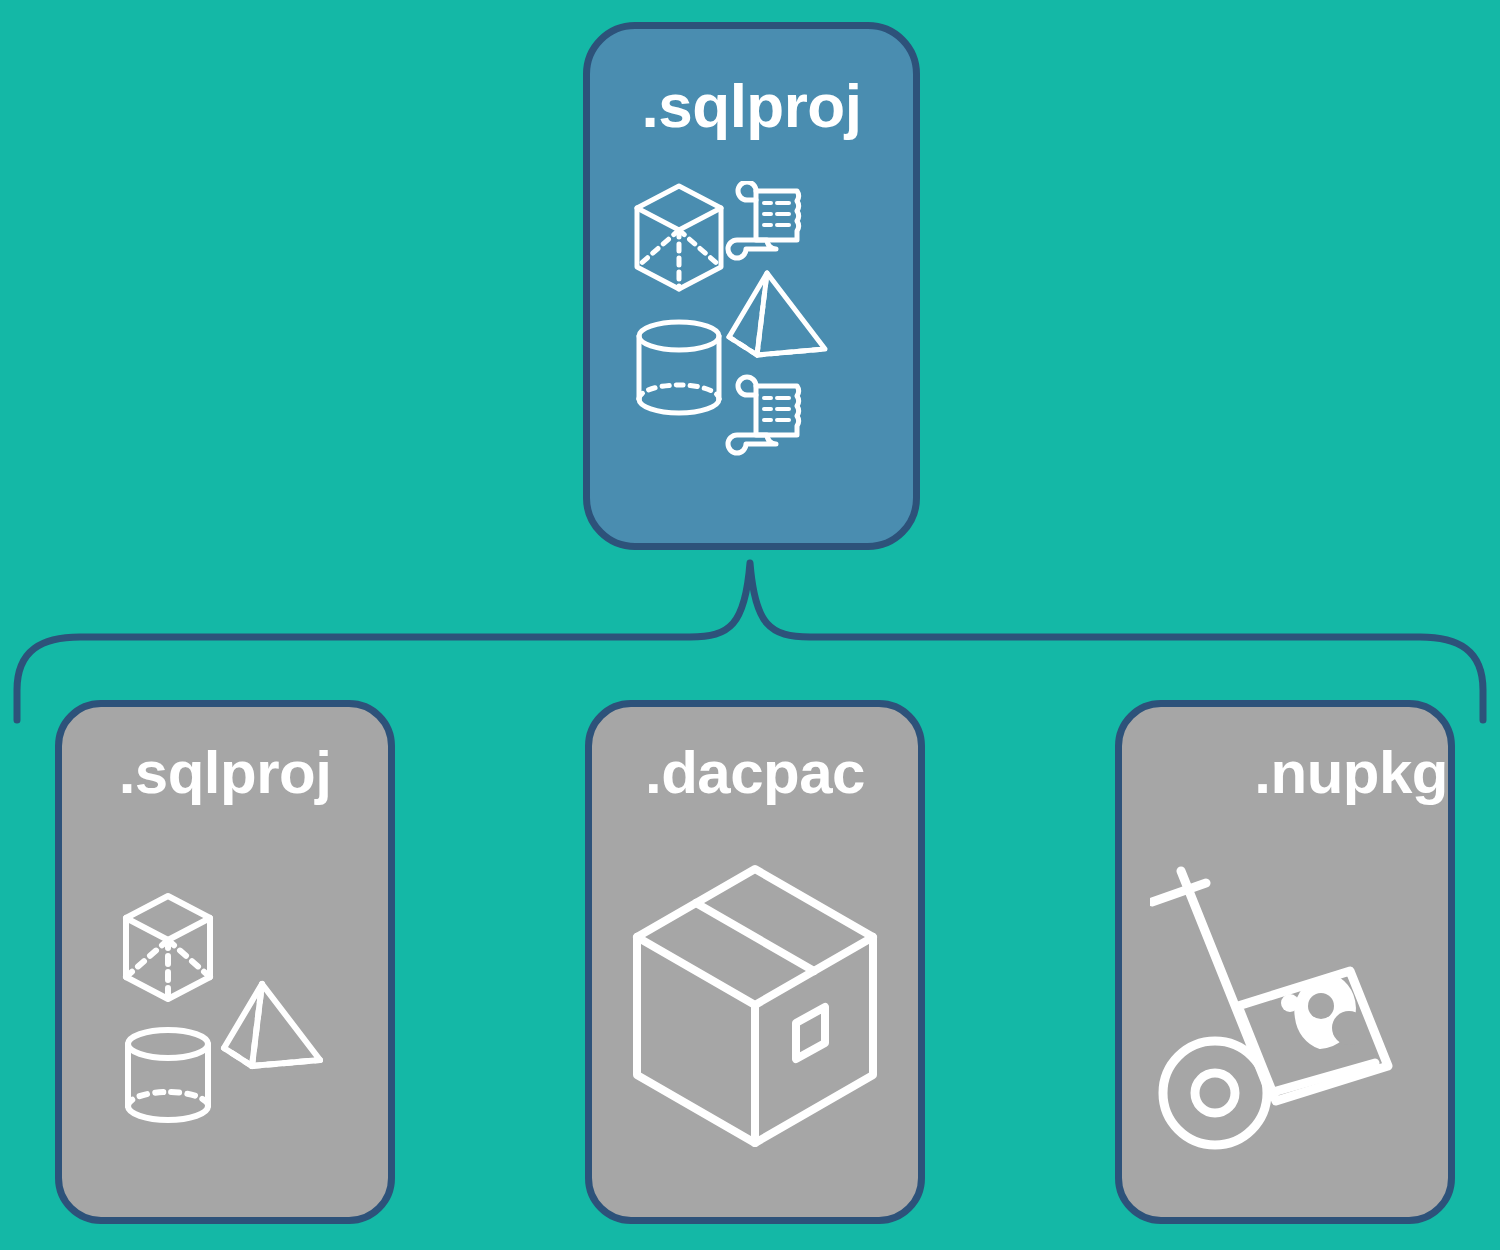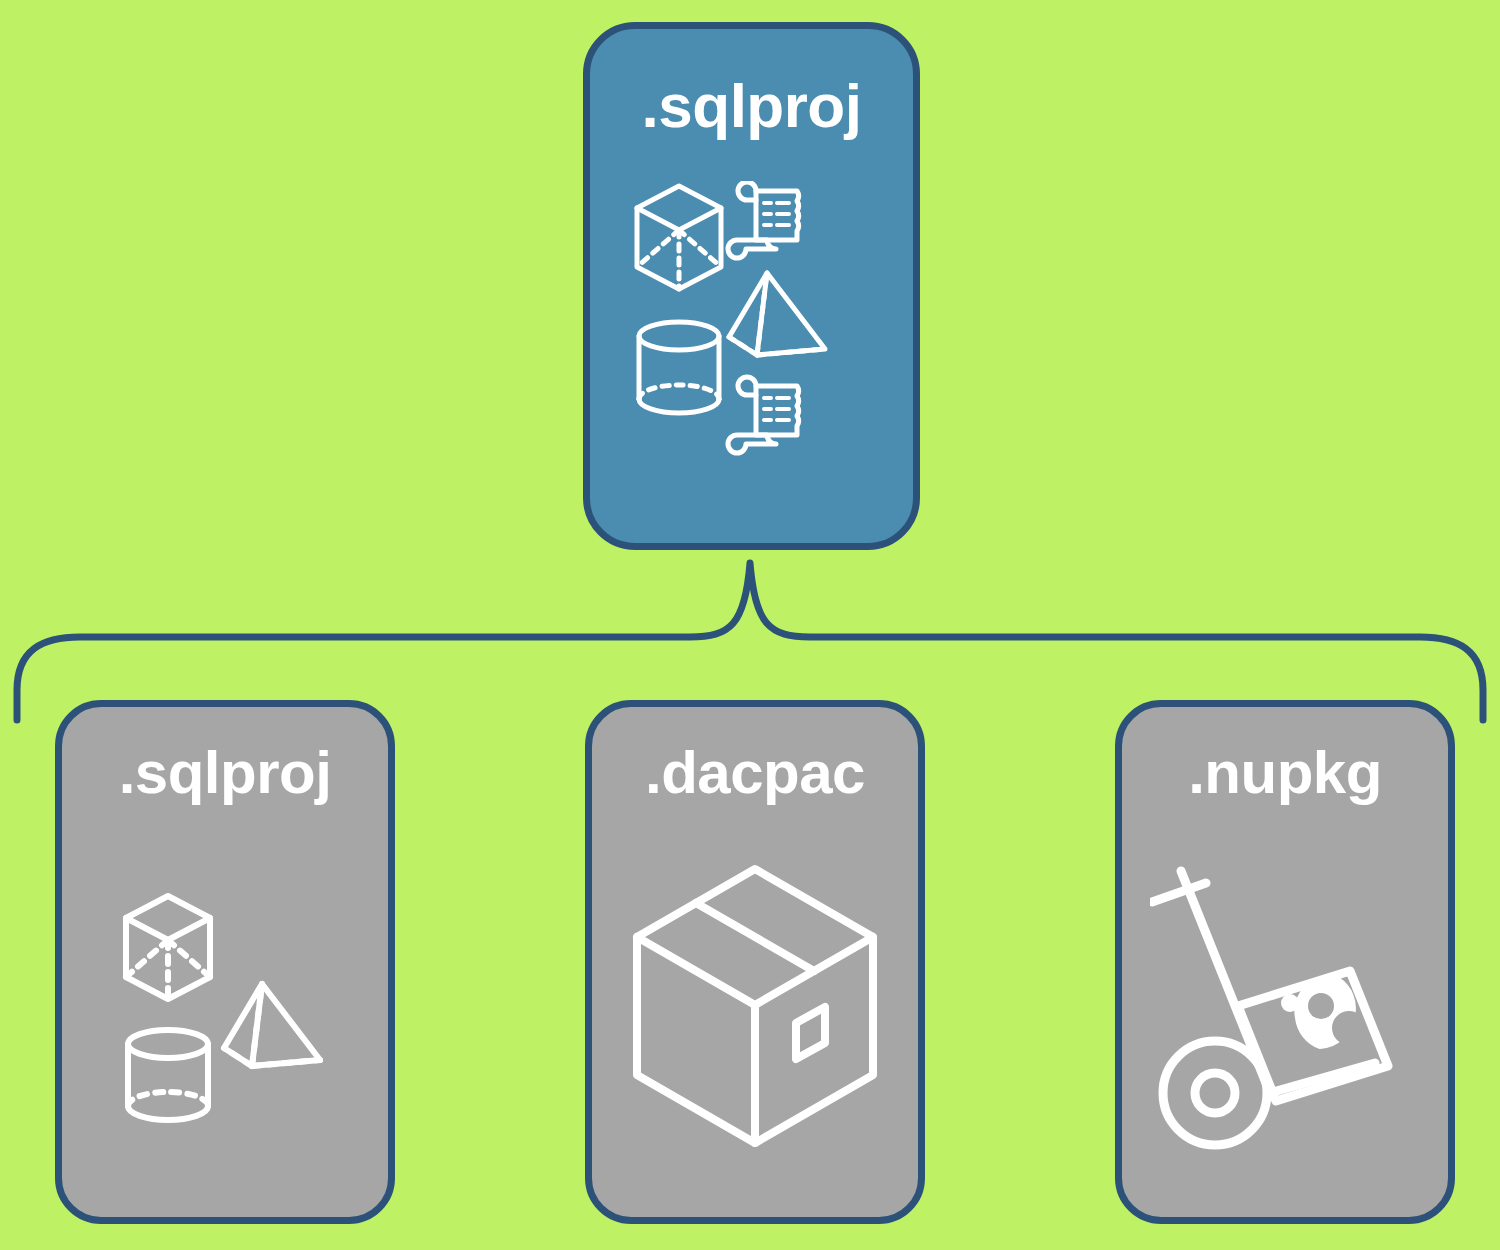--- a/index.html
+++ b/index.html
@@ -8,21 +8,21 @@
     padding: 0;
     background: #ffffff;
   }
   body {
     font-family: "Liberation Sans", sans-serif;
   }
   #canvas {
     position: relative;
     width: 1500px;
     height: 1250px;
-    background: #bef264;
+    background: #14b8a6;
     overflow: hidden;
   }
 
   
   .card {
     position: absolute;
     box-sizing: border-box;
     border: 7px solid #2d527a;
     border-radius: 46px;
     display: flex;
@@ -38,21 +38,21 @@
     border-radius: 52px;
   }
   .card.secondary {
     background: #a6a6a6;
     top: 700px;
     width: 340px;
     height: 524px;
   }
   #card-sqlproj-ref  { left: 55px; }
   #card-dacpac       { left: 585px; }
-  #card-nupkg        { left: 1115px; }
+  #card-nupkg        { left: 1115px; align-items: flex-end; }
 
   .card-title {
     color: #ffffff;
     font-weight: bold;
     letter-spacing: -0.5px;
     line-height: 1;
     user-select: none;
     white-space: nowrap;
   }
   .card.primary .card-title {

